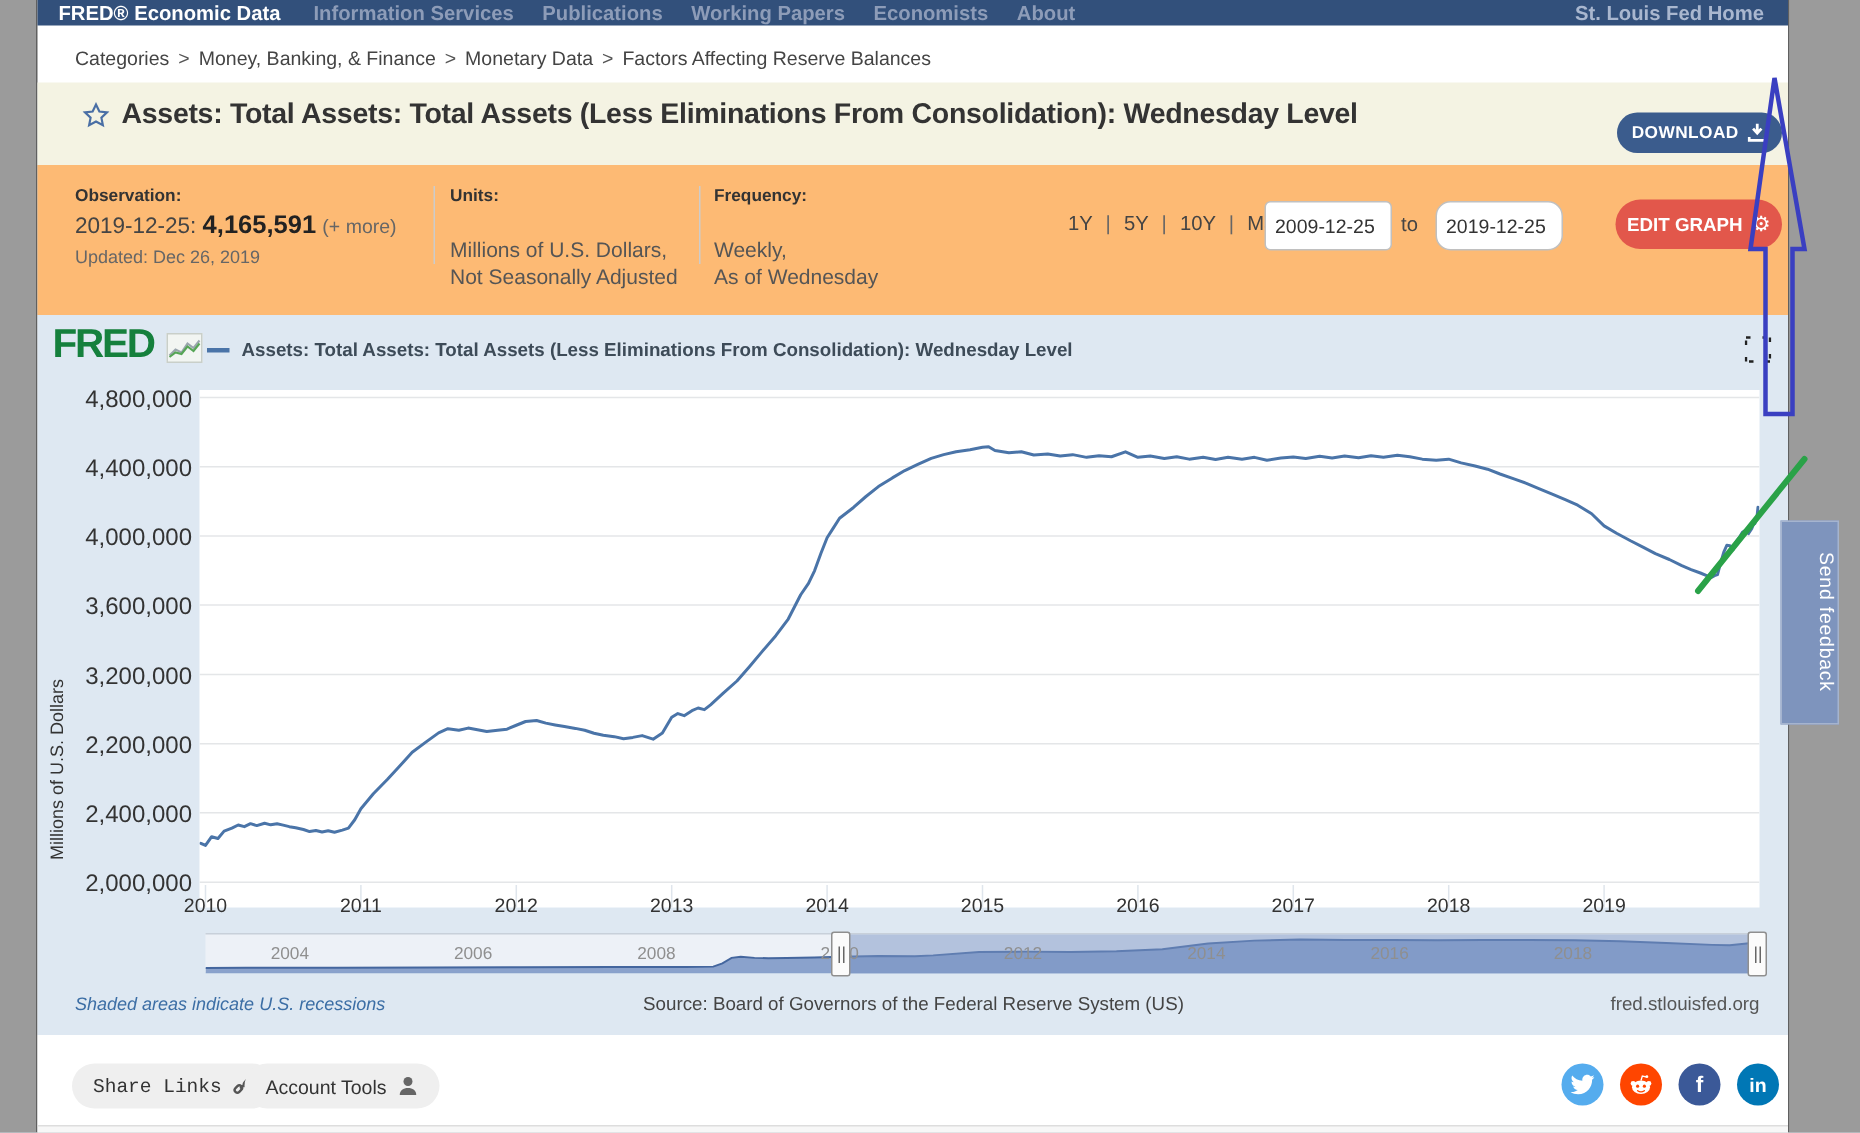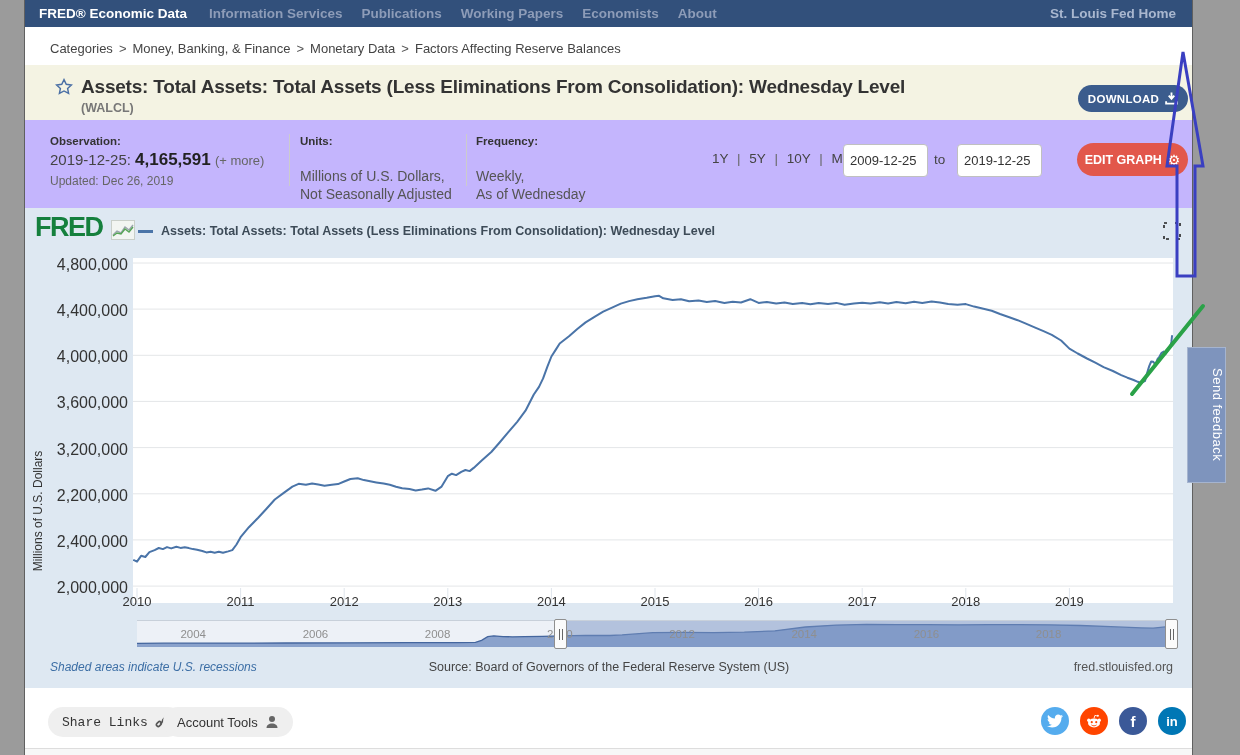--- a/index.html
+++ b/index.html
@@ -6,57 +6,57 @@
   html,body { width:1240px; height:755px; }
   body { font-family:"Liberation Sans", "DejaVu Sans", sans-serif; background:#9b9b9b; position:relative; overflow:hidden; }
 
   .gutter { position:absolute; top:0; height:755px; background:#9b9b9b; }
   .gutter.left { left:0; width:24px; }
   .gutter.right { right:0; width:47px; }
 
   .content { position:absolute; left:24px; top:0; width:1169px; height:755px; background:#ffffff; border-left:1px solid #606060; border-right:1px solid #606060; }
 
   
-  .topnav { height:27px; background:#32507b; display:flex; align-items:center; padding:0 16px 0 14px; }
+  .topnav { height:17px; background:#32507b; display:flex; align-items:center; padding:0 16px 0 14px; }
   .topnav .brand { color:#ffffff; font-weight:bold; font-size:13.5px; margin-right:22px; cursor:pointer; }
   .topnav .nav-item { color:#8d9cb8; font-weight:bold; font-size:13.5px; margin-right:19px; cursor:pointer; }
   .topnav .nav-right { margin-left:auto; color:#a9b7cf; font-weight:bold; font-size:13.5px; cursor:pointer; }
 
   
   .breadcrumb { height:38px; display:flex; align-items:center; padding:4px 0 0 25px; font-size:13px; color:#444; }
   .breadcrumb .crumb { cursor:pointer; }
   .breadcrumb .sep { margin:0 6px; color:#555; }
 
   
   .titlebar { height:55px; background:#f4f3e3; position:relative; padding:11px 0 0 30px; }
   .titlebar .trow { display:flex; align-items:center; }
   .star { width:18px; height:18px; margin-right:8px; cursor:pointer; flex:0 0 auto; }
   .page-title { font-size:19px; font-weight:bold; color:#333333; letter-spacing:-0.2px; }
   .ticker { font-size:12.5px; font-weight:bold; color:#777777; margin:3px 0 0 26px; }
   .btn-download { position:absolute; left:1053px; top:20px; width:110px; height:27px; background:#3b5c8d; border:none; border-radius:14px; color:#fff; font-weight:bold; font-size:11.5px; letter-spacing:0.3px; display:flex; align-items:center; justify-content:center; gap:6px; cursor:pointer; font-family:inherit; }
 
   
-  .metarow { height:88px; position:relative; background:#c4b5fd; font-size:13px; }
+  .metarow { height:100px; position:relative; background:#fdba74; font-size:13px; }
   .meta-label { font-size:11.5px; font-weight:bold; color:#333; }
   .meta-col1 { position:absolute; left:25px; top:15px; }
   .obs-line { margin-top:3px; color:#444; font-size:15px; }
   .obs-value { font-size:17px; font-weight:bold; color:#222; }
   .obs-more { font-size:13px; color:#666; cursor:pointer; }
   .obs-updated { margin-top:4px; font-size:12px; color:#666; }
   .meta-div { position:absolute; top:14px; height:52px; width:1px; background:#cccccc; }
   .meta-col2 { position:absolute; left:275px; top:15px; }
   .meta-col3 { position:absolute; left:451px; top:15px; }
   .meta-2line { margin-top:20px; color:#555; font-size:14px; line-height:18px; }
 
   .presets { position:absolute; left:687px; top:31px; font-size:13.5px; color:#444; }
   .presets .preset { cursor:pointer; }
   .presets .psep { margin:0 5px; color:#666; }
   .date-input { position:absolute; top:24px; width:85px; height:33px; border:1px solid #c0c0c0; border-radius:4px; font-size:13px; color:#333; padding:0 6px; font-family:inherit; background:#fff; overflow:hidden; }
   .di-start { left:818px; }
-  .di-end { left:932px; }
+  .di-end { left:932px;border-radius:10px; }
   .to-label { position:absolute; left:909px; top:32px; font-size:13.5px; color:#444; }
   .btn-edit { position:absolute; left:1052px; top:23px; width:111px; height:33px; background:#e2574b; border:none; border-radius:17px; color:#fff; font-weight:bold; font-size:12.5px; display:flex; align-items:center; justify-content:center; gap:6px; cursor:pointer; font-family:inherit; }
   .gear-glyph { font-family:"DejaVu Sans", sans-serif; font-size:14px; }
 
   
   .chart-panel { position:relative; height:480px; background:#dee8f2; }
   .fred-logo { position:absolute; left:10px; top:4px; font-size:27px; font-weight:800; letter-spacing:-1.5px; color:#15803d; }
   .sparkline-box { position:absolute; left:86px; top:12px; width:24px; height:20px; background:#f2f5f2; border:1px solid #c9cfc9; }
   .legend-dash { position:absolute; left:113px; top:22px; width:15px; height:3px; background:#4a74a8; }
   .chart-title { position:absolute; left:136px; top:16px; font-size:12.5px; font-weight:bold; color:#3d4b58; }
@@ -129,21 +129,20 @@
     <span class="crumb">Factors Affecting Reserve Balances</span>
   </div>
 
   <div class="titlebar">
     <div class="trow">
       <svg class="star" viewBox="0 0 20 20">
         <path d="M10 1.8l2.5 5.2 5.7.7-4.2 3.9 1.1 5.6L10 14.4l-5.1 2.8 1.1-5.6L1.8 7.7l5.7-.7z" fill="none" stroke="#4a6fa5" stroke-width="1.6"></path>
       </svg>
       <span class="page-title">Assets: Total Assets: Total Assets (Less Eliminations From Consolidation): Wednesday Level</span>
     </div>
-    <div class="ticker">(WALCL)</div>
     <button class="btn-download">
       <span>DOWNLOAD</span>
       <svg width="13" height="13" viewBox="0 0 14 13">
         <path d="M7 0v6M4 3.5L7 6.8l3-3.3" stroke="#fff" stroke-width="2" fill="none"></path>
         <path d="M1.2 9.5v2.5h11.6V9.5" stroke="#fff" stroke-width="2" fill="none"></path>
       </svg>
     </button>
   </div>
 
   <div class="metarow">

